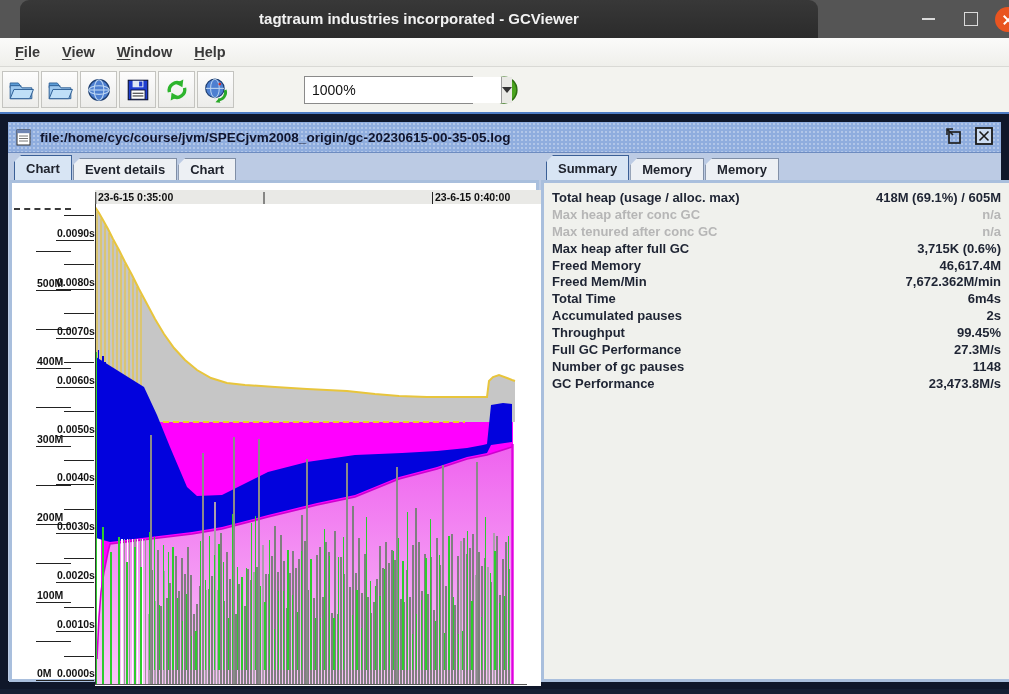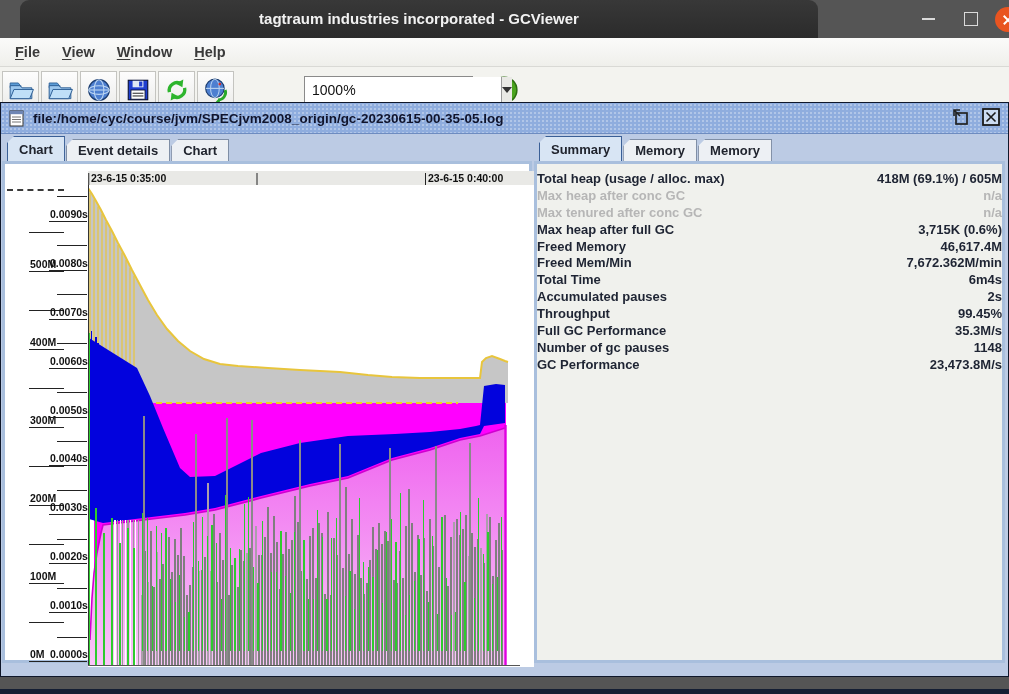--- a/index.html
+++ b/index.html
@@ -28,43 +28,43 @@
   .ticon svg{width:26px;height:26px;display:block;}
   .combo{margin-left:68px;width:167px;height:26px;border:1px solid #8a8a8a;background:#fff;display:flex;position:relative;}
   .combo input{border:none;outline:none;flex:1;font-family:"Liberation Sans",sans-serif;font-size:14px;color:#111;padding:0 8px 0 7px;}
   .combo .arrowbtn{width:23px;height:100%;background:#e9e9e5;border-left:1px solid #9a9a9a;display:flex;align-items:center;justify-content:center;}
   .combo .arrowbtn:after{content:"";width:0;height:0;border-left:5px solid transparent;border-right:5px solid transparent;border-top:6px solid #333;}
   .infobtn{margin-left:14px;width:33px;height:33px;display:flex;align-items:center;justify-content:center;}
   .infobtn svg{width:30px;height:30px;}
   
   .desktop-line{position:absolute;left:0;top:112px;width:1009px;height:3px;background:#4d7cc4;}
   .bottom-strip{position:absolute;left:0;top:689px;width:1009px;height:5px;background:#141e33;}
-  .iframe{position:absolute;left:0;top:102px;width:1009px;height:575px;box-sizing:border-box;
-          border:1px solid #0f172a;background:#bccbe4;}
+  .iframe{position:absolute;left:0;top:114px;width:1009px;height:575px;box-sizing:border-box;
+          border:8px solid #0f172a;background:#bccbe4;}
   .iframe-title{position:absolute;left:0;top:0;right:0;height:30px;background:#8fadde;
                 background-image:radial-gradient(rgba(255,255,255,.30) 1px,transparent 1.3px);background-size:4px 4px;
                 border-bottom:1px solid #6e8cc0;display:flex;align-items:center;}
   .iframe-title .doc{margin-left:8px;}
   .iframe-title .txt{margin-left:7px;font-size:13.5px;font-weight:bold;color:#10142c;white-space:nowrap;}
   .ifctl{position:absolute;right:6px;top:3px;display:flex;gap:8px;}
   .ifbtn{width:22px;height:22px;display:flex;align-items:center;justify-content:center;}
   
   .tabrow{position:absolute;top:34px;height:24px;display:flex;align-items:flex-end;}
   #left-tabs{left:6px;} #right-tabs{left:538px;}
   .tab{padding:0 11px;font-size:13px;font-weight:bold;color:#20242e;background:#edf0f4;
        border:1px solid #7f8ea6;border-bottom:none;height:21px;line-height:21px;
        clip-path:polygon(7px 0,100% 0,100% 100%,0 100%,0 7px);margin-right:1px;}
   .tab.sel{background:#d8e5f4;border-color:#3a5f96;height:24px;line-height:25px;position:relative;z-index:3;}
   
   .panel{position:absolute;top:58px;height:502px;box-sizing:border-box;border:3px solid #a9bfdd;background:#fff;}
   #left-panel{left:1px;width:530px;}
   #right-panel{left:533px;width:471px;background:#f0f1ed;}
   
   .slist{padding-top:7px;}
-  .srow{display:flex;justify-content:space-between;padding:0 0;height:16.9px;line-height:16.9px;
+  .srow{display:flex;justify-content:space-between;padding:0 8px;height:16.9px;line-height:16.9px;
         font-size:13px;font-weight:bold;color:#1e2433;white-space:nowrap;}
   .srow.dis{color:#b6b6b6;}
   
   .gutter{position:absolute;left:0;top:0;width:83px;height:496px;background:#fff;}
   .mline{position:absolute;left:24px;width:35px;border-top:1px solid #222;}
   .pline{position:absolute;left:44px;width:38px;border-top:1px solid #222;}
   .axlabel{position:absolute;font-size:10.5px;font-weight:bold;color:#111;height:12px;line-height:12px;white-space:nowrap;}
   .dashmax{position:absolute;left:2px;width:57px;border-top:2px dashed #3a3a3a;}
   #gc-chart{position:absolute;left:83px;top:7px;}
 </style>
@@ -575,21 +575,21 @@
         <div class="srow">
           <span>Accumulated pauses</span>
           <span>2s</span>
         </div>
         <div class="srow">
           <span>Throughput</span>
           <span>99.45%</span>
         </div>
         <div class="srow">
           <span>Full GC Performance</span>
-          <span>35.3M/s</span>
+          <span>27.3M/s</span>
         </div>
         <div class="srow">
           <span>Number of gc pauses</span>
           <span>1148</span>
         </div>
         <div class="srow">
           <span>GC Performance</span>
           <span>23,473.8M/s</span>
         </div>
       </div>

